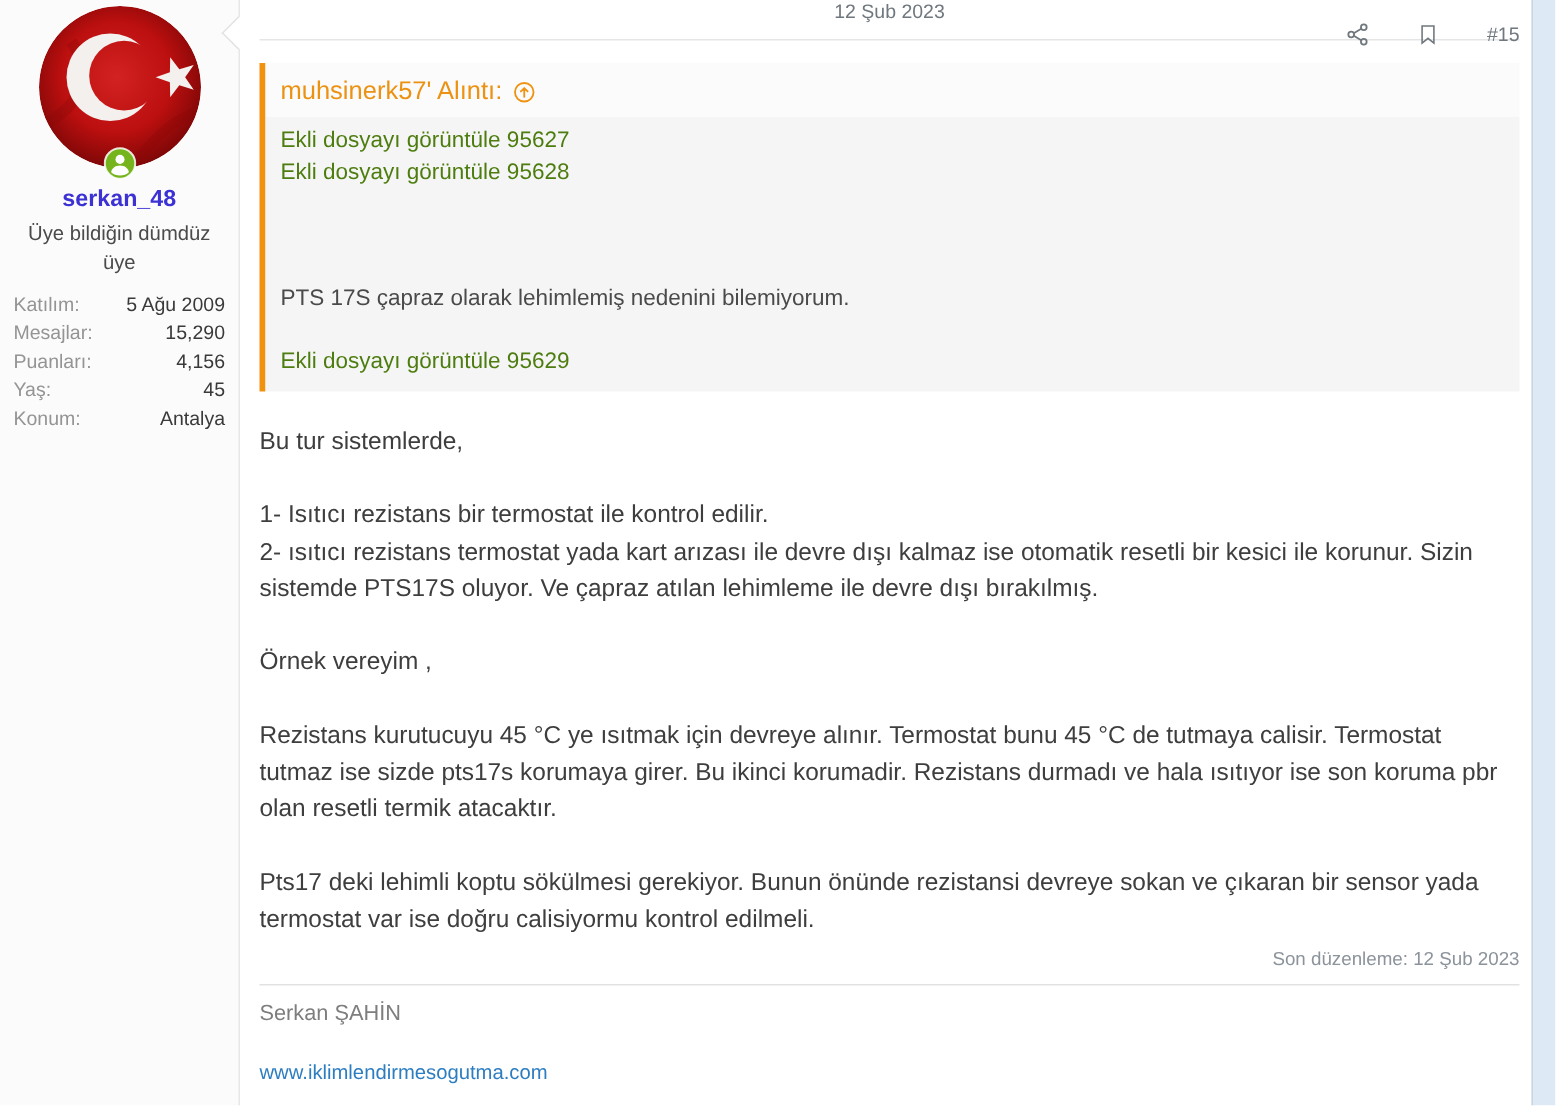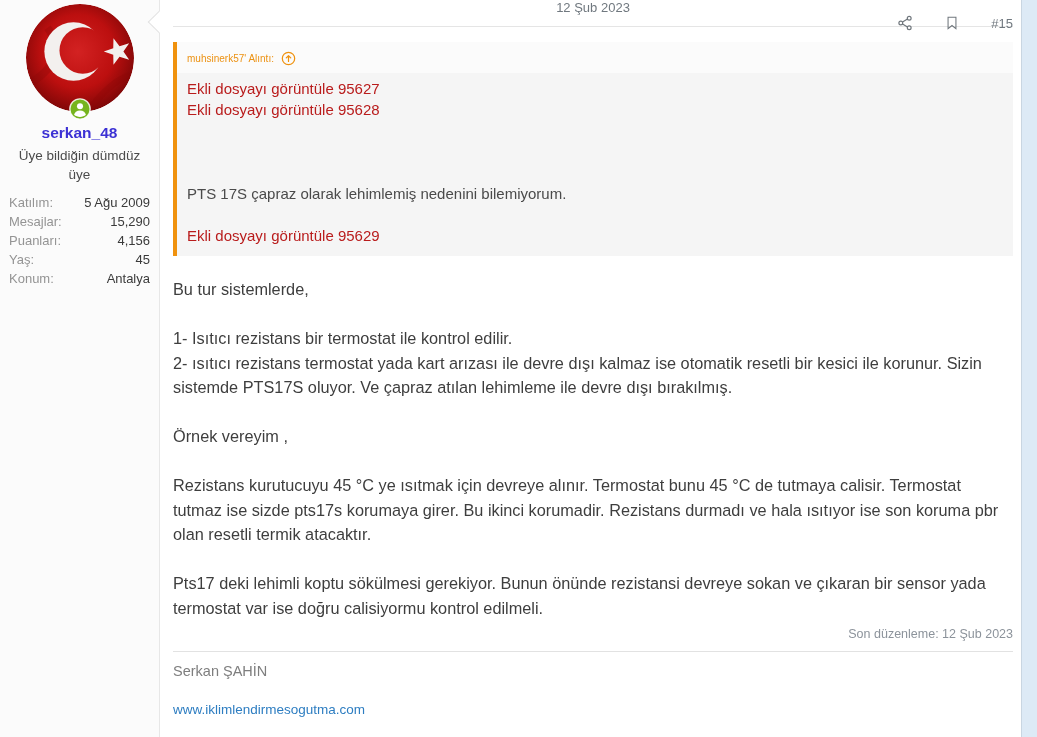--- a/index.html
+++ b/index.html
@@ -38,35 +38,35 @@
   .content { flex:1; position:relative; padding:0 8px 0 13px; }
   .tail {
     position:absolute; left:-9px; top:14px; width:16px; height:16px;
     background:#fff; border-left:1px solid #e2e2e2; border-bottom:1px solid #e2e2e2;
     transform:rotate(45deg);
   }
   .post-header {
     display:flex; align-items:center; height:27px; border-bottom:1px solid #e5e5e5;flex-direction:column;
   }
   .post-date { font-size:13px; color:#70787f; text-decoration:none; cursor:pointer; }
-  .header-actions { margin-left:auto; display:flex; align-items:center; gap:32px; }
+  .header-actions { margin-left:auto; display:flex; align-items:flex-start; gap:32px; }
   .hicon { display:inline-flex; cursor:pointer; color:#70777d; }
   .hicon svg { display:block; }
   .post-number { font-size:13px; color:#70787f; text-decoration:none; cursor:pointer; }
 
   
   .quote-block { margin-top:15px; border-left:4px solid #f0920e; }
   .quote-header {
     display:flex; align-items:center; gap:7px; background:#fbfbfb;
-    padding:9px 10px 7px; font-size:10px; color:#ec9213; cursor:pointer;
+    padding:9px 10px 7px; font-size:17px; color:#ec9213; cursor:pointer;
   }
   .quote-header svg { display:block; }
   .quote-body { background:#f5f5f5; padding:5px 10px 10px; font-size:15px; line-height:21px; color:#4a4a4a; }
   .q-line { min-height:21px; }
-  .q-line.t-link { color:#b91c1c; cursor:pointer; }
+  .q-line.t-link { color:#4d7c0f; cursor:pointer; }
 
   
   .message-body { margin-top:21px; font-size:16.3px; line-height:24.5px; color:#3e3e3e; }
   .msg-line { min-height:24.5px; }
   .last-edit { margin-top:7px; text-align:right; font-size:12.5px; color:#8c939b; }
   .sig-divider { border-top:1px solid #e2e2e2; margin-top:10px; }
   .sig-name { margin-top:11px; font-size:14.5px; color:#7e7e7e; }
   .sig-link { display:inline-block; margin-top:23px; font-size:13.5px; color:#2d7dc1; text-decoration:none; cursor:pointer; }
 
   

